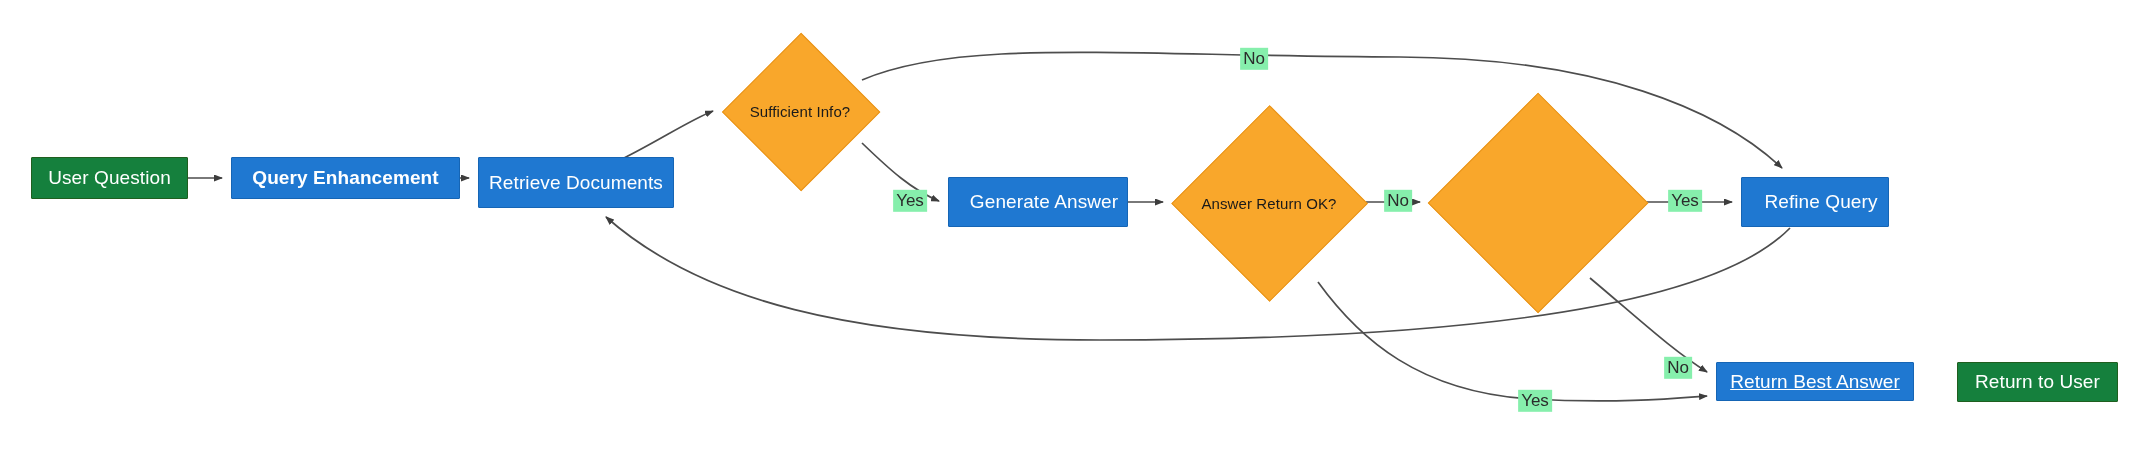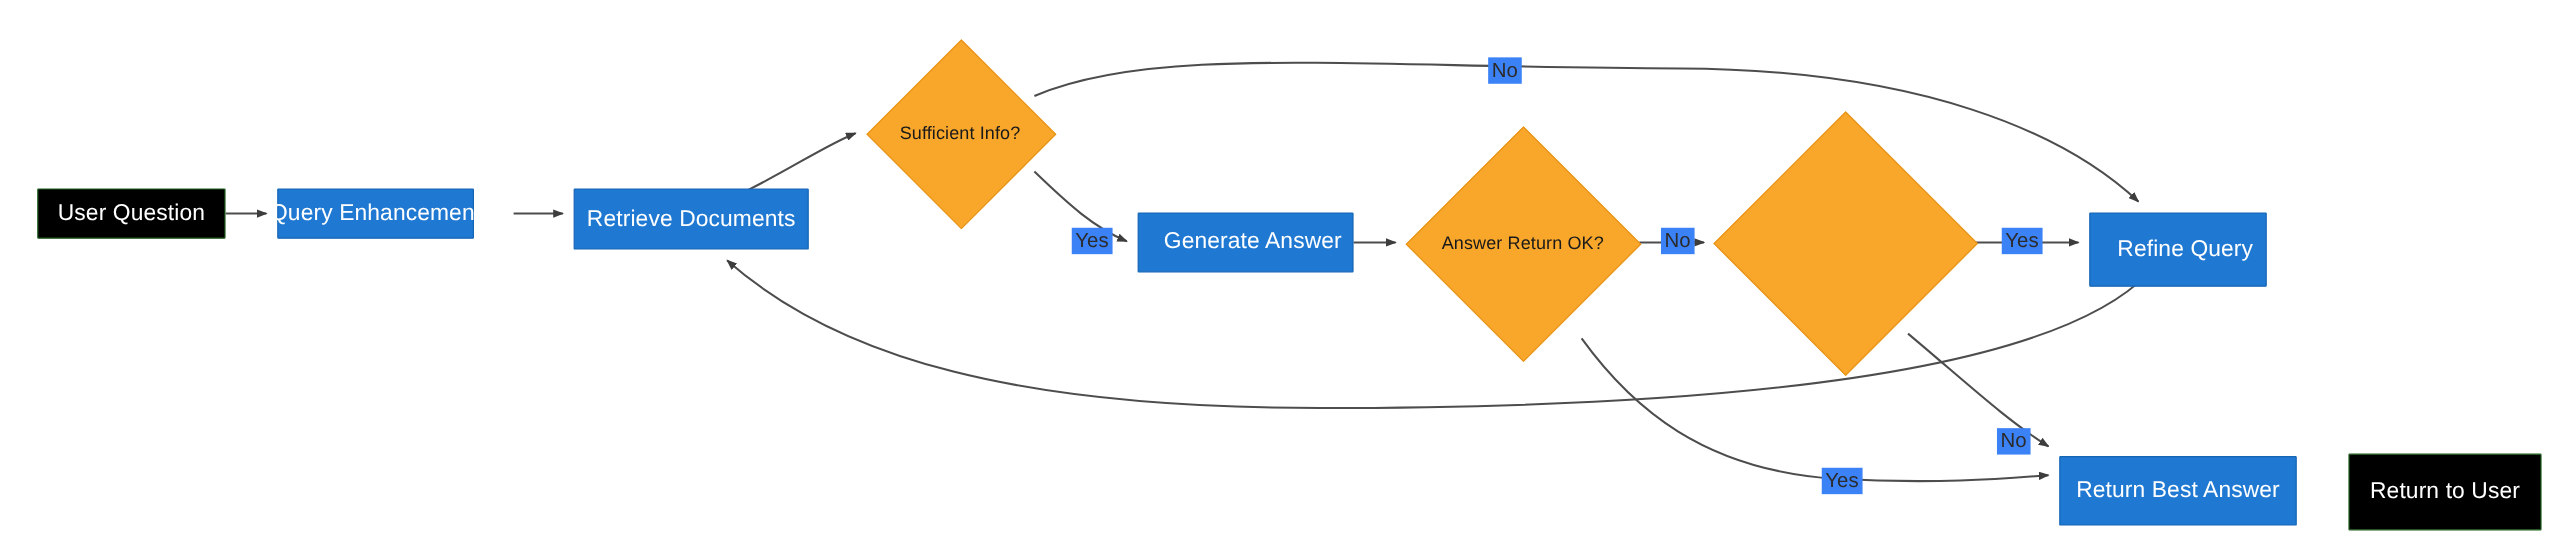--- a/index.html
+++ b/index.html
@@ -37,21 +37,21 @@
     line-height: 1.15;
     letter-spacing: 0.1px;
     white-space: nowrap;
   }
   .node.process {
     background: #1f78d1;
     border: 1.6px solid #1565b5;
     border-radius: 1px;
   }
   .node.terminal {
-    background: #000000;
+    background: #15803d;
     border: 1.6px solid #1f5f1f;
     border-radius: 1px;
   }
   .diamond {
     position: absolute;
     box-sizing: border-box;
   }
   .diamond .shape {
     position: absolute;
     left: 0; top: 0; right: 0; bottom: 0;
@@ -66,21 +66,21 @@
     transform: translate(-50%, -50%);
     color: #1a1a1a;
     font-size: 15px;
     white-space: nowrap;
     text-align: center;
     letter-spacing: 0.1px;
   }
   .edge-label {
     position: absolute;
     transform: translate(-50%, -50%);
-    background: #3b82f6;
+    background: #86efac;
     color: #2b2b2b;
     font-size: 17px;
     padding: 1px 3px;
     white-space: nowrap;
     line-height: 1.2;
   }
 </style>
 </head>
 <body>
 
@@ -102,37 +102,37 @@
         <path d="M1366,202 L1420,202" fill="none" stroke="#4d4d4d" stroke-width="1.7" marker-end="url(#arrowhead)"></path>
         <path d="M1318,282 C1360,340 1420,392 1530,399 C1620,404 1680,398 1707,396" fill="none" stroke="#4d4d4d" stroke-width="1.7" marker-end="url(#arrowhead)"></path>
         <path d="M1646,202 L1732,202" fill="none" stroke="#4d4d4d" stroke-width="1.7" marker-end="url(#arrowhead)"></path>
         <path d="M1590,278 C1640,320 1672,350 1707,372" fill="none" stroke="#4d4d4d" stroke-width="1.7" marker-end="url(#arrowhead)"></path>
         <path d="M1790,228 C1720,300 1500,340 1100,340 C850,340 700,300 606,217" fill="none" stroke="#4d4d4d" stroke-width="1.7" marker-end="url(#arrowhead)"></path>
       </g>
   </svg>
 
   <div id="nodes-layer">
       <div class="node terminal" style="left: 31px; top: 157px; width: 157px; height: 42px;">User Question</div>
-      <div class="node process" style="left: 231px; top: 157px; width: 164px; height: 42px;">Query Enhancement</div>
+      <div class="node process" style="left: 231px; top: 157px; width: 229px; height: 42px; font-weight: bold;">Query Enhancement</div>
       <div class="node process" style="left: 478px; top: 157px; width: 196px; height: 51px;">Retrieve Documents</div>
       <div class="diamond" style="left: 722px; top: 33px; width: 156px; height: 156px;">
         <div class="shape" style="width: 110.308px; height: 110.308px; left: 22.8462px; top: 22.8462px;"></div>
         <div class="dlabel">Sufficient Info?</div>
       </div>
       <div class="node process" style="left: 948px; top: 177px; width: 180px; height: 50px; padding-left: 12px;">Generate Answer</div>
       <div class="diamond" style="left: 1172px; top: 106px; width: 194px; height: 194px;">
         <div class="shape" style="width: 137.177px; height: 137.177px; left: 28.4113px; top: 28.4113px;"></div>
         <div class="dlabel">Answer Return OK?</div>
       </div>
       <div class="diamond" style="left: 1428px; top: 93px; width: 218px; height: 218px;">
         <div class="shape" style="width: 154.148px; height: 154.148px; left: 31.9261px; top: 31.9261px;"></div>
       </div>
-      <div class="node process" style="left: 1741px; top: 177px; width: 148px; height: 62px; padding-left: 12px;">Refine Query</div>
-      <div class="node process" style="left: 1716px; top: 380px; width: 198px; height: 58px;">Return Best Answer</div>
-      <div class="node terminal" style="left: 1957px; top: 362px; width: 161px; height: 64px; margin-top: 16px;">Return to User</div>
+      <div class="node process" style="left: 1741px; top: 177px; width: 148px; height: 50px; padding-left: 12px;">Refine Query</div>
+      <div class="node process" style="left: 1716px; top: 362px; width: 198px; height: 39px; text-decoration: underline;">Return Best Answer</div>
+      <div class="node terminal" style="left: 1957px; top: 362px; width: 161px; height: 40px;">Return to User</div>
     </div>
   <div id="labels-layer">
       <div class="edge-label" style="left: 1254px; top: 59px;">No</div>
       <div class="edge-label" style="left: 910px; top: 201px;">Yes</div>
       <div class="edge-label" style="left: 1398px; top: 201px;">No</div>
       <div class="edge-label" style="left: 1535px; top: 401px;">Yes</div>
       <div class="edge-label" style="left: 1685px; top: 201px;">Yes</div>
       <div class="edge-label" style="left: 1678px; top: 368px;">No</div>
     </div>
 

